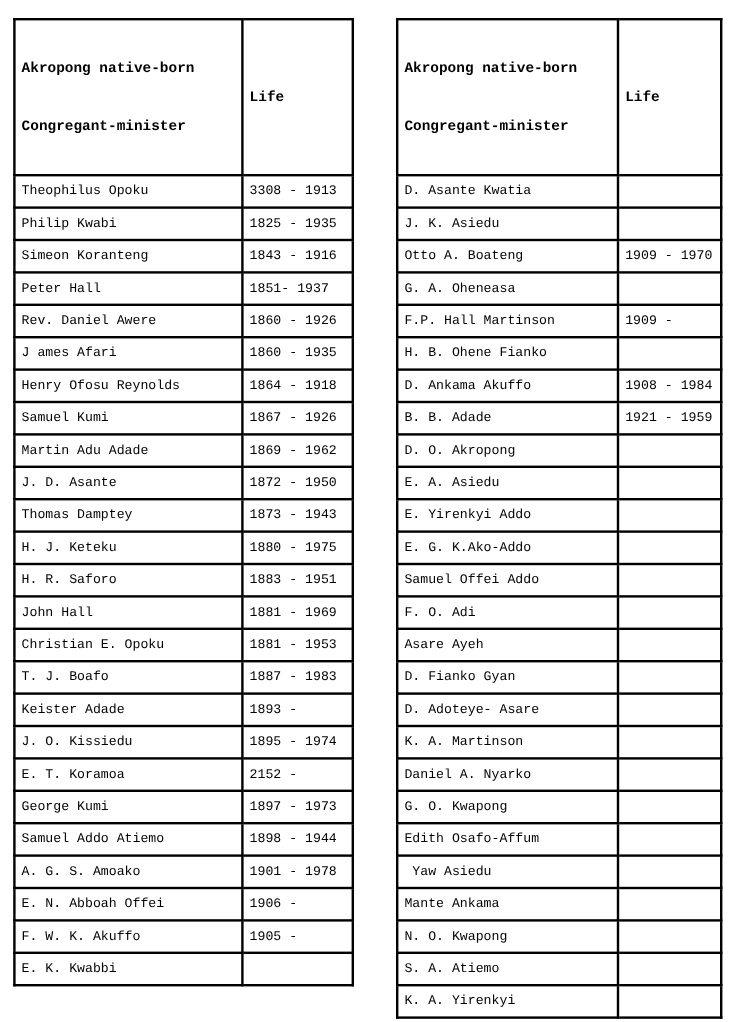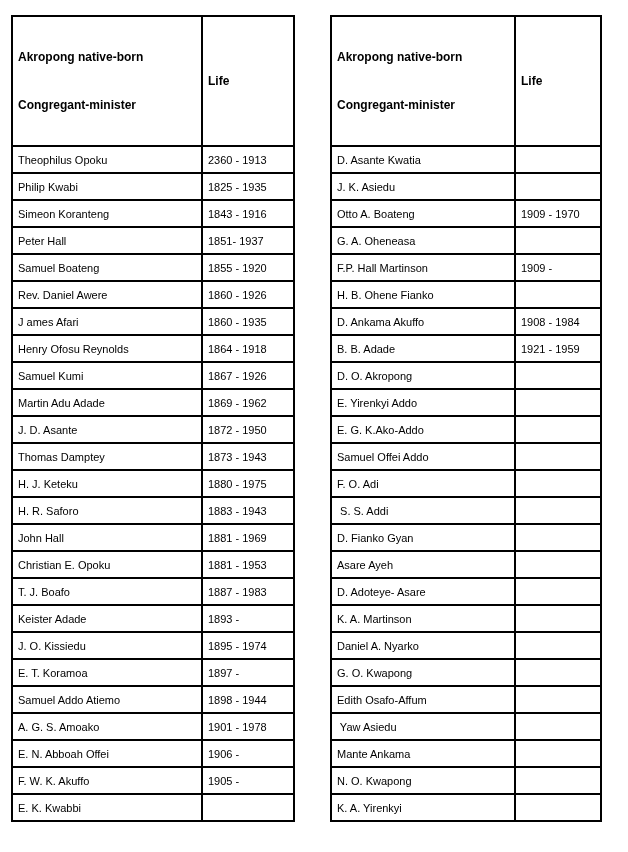--- a/index.html
+++ b/index.html
@@ -5,21 +5,21 @@
   html, body {
     margin: 0;
     padding: 0;
     background: #ffffff;
   }
   .page {
     position: relative;
     width: 621px;
     height: 852px;
     background: #ffffff;
-    font-family: Liberation Sans, sans-serif;
+    font-family: Liberation Mono, monospace;
     color: #000000;
   }
   table.ministers {
     position: absolute;
     border-collapse: collapse;
     table-layout: fixed;
     font-size: 11px;
     color: #000000;
   }
   table.ministers th,
@@ -64,39 +64,35 @@
         <th>
           <span class="hdr-line">Akropong native-born</span>
           <span class="hdr-line">Congregant-minister</span>
         </th>
         <th>Life</th>
       </tr>
     </thead>
     <tbody>
         <tr>
           <td>Theophilus Opoku</td>
-          <td>2360 - 1913</td>
+          <td>3308 - 1913</td>
         </tr>
         <tr>
           <td>Philip Kwabi</td>
           <td>1825 - 1935</td>
         </tr>
         <tr>
           <td>Simeon Koranteng</td>
           <td>1843 - 1916</td>
         </tr>
         <tr>
           <td>Peter Hall</td>
           <td>1851- 1937</td>
         </tr>
         <tr>
-          <td>Samuel Boateng</td>
-          <td>1855 - 1920</td>
-        </tr>
-        <tr>
           <td>Rev. Daniel Awere</td>
           <td>1860 - 1926</td>
         </tr>
         <tr>
           <td>J ames Afari</td>
           <td>1860 - 1935</td>
         </tr>
         <tr>
           <td>Henry Ofosu Reynolds</td>
           <td>1864 - 1918</td>
@@ -116,21 +112,21 @@
         <tr>
           <td>Thomas Damptey</td>
           <td>1873 - 1943</td>
         </tr>
         <tr>
           <td>H. J. Keteku</td>
           <td>1880 - 1975</td>
         </tr>
         <tr>
           <td>H. R. Saforo</td>
-          <td>1883 - 1943</td>
+          <td>1883 - 1951</td>
         </tr>
         <tr>
           <td>John Hall</td>
           <td>1881 - 1969</td>
         </tr>
         <tr>
           <td>Christian E. Opoku</td>
           <td>1881 - 1953</td>
         </tr>
         <tr>
@@ -140,21 +136,25 @@
         <tr>
           <td>Keister Adade</td>
           <td>1893 -</td>
         </tr>
         <tr>
           <td>J. O. Kissiedu</td>
           <td>1895 - 1974</td>
         </tr>
         <tr>
           <td>E. T. Koramoa</td>
-          <td>1897 -</td>
+          <td>2152 -</td>
+        </tr>
+        <tr>
+          <td>George Kumi</td>
+          <td>1897 - 1973</td>
         </tr>
         <tr>
           <td>Samuel Addo Atiemo</td>
           <td>1898 - 1944</td>
         </tr>
         <tr>
           <td>A. G. S. Amoako</td>
           <td>1901 - 1978</td>
         </tr>
         <tr>
@@ -217,48 +217,48 @@
         </tr>
         <tr>
           <td>B. B. Adade</td>
           <td>1921 - 1959</td>
         </tr>
         <tr>
           <td>D. O. Akropong</td>
           <td></td>
         </tr>
         <tr>
+          <td>E. A. Asiedu</td>
+          <td></td>
+        </tr>
+        <tr>
           <td>E. Yirenkyi Addo</td>
           <td></td>
         </tr>
         <tr>
           <td>E. G. K.Ako-Addo</td>
           <td></td>
         </tr>
         <tr>
           <td>Samuel Offei Addo</td>
           <td></td>
         </tr>
         <tr>
           <td>F. O. Adi</td>
           <td></td>
         </tr>
         <tr>
-          <td> S. S. Addi</td>
+          <td>Asare Ayeh</td>
           <td></td>
         </tr>
         <tr>
           <td>D. Fianko Gyan</td>
           <td></td>
         </tr>
         <tr>
-          <td>Asare Ayeh</td>
-          <td></td>
-        </tr>
-        <tr>
           <td>D. Adoteye- Asare</td>
           <td></td>
         </tr>
         <tr>
           <td>K. A. Martinson</td>
           <td></td>
         </tr>
         <tr>
           <td>Daniel A. Nyarko</td>
           <td></td>
@@ -274,20 +274,24 @@
         <tr>
           <td> Yaw Asiedu</td>
           <td></td>
         </tr>
         <tr>
           <td>Mante Ankama</td>
           <td></td>
         </tr>
         <tr>
           <td>N. O. Kwapong</td>
+          <td></td>
+        </tr>
+        <tr>
+          <td>S. A. Atiemo</td>
           <td></td>
         </tr>
         <tr>
           <td>K. A. Yirenkyi</td>
           <td></td>
         </tr>
       </tbody>
   </table>
 
 </div>

